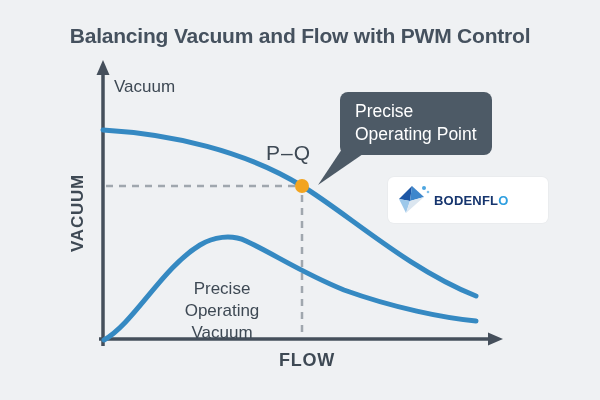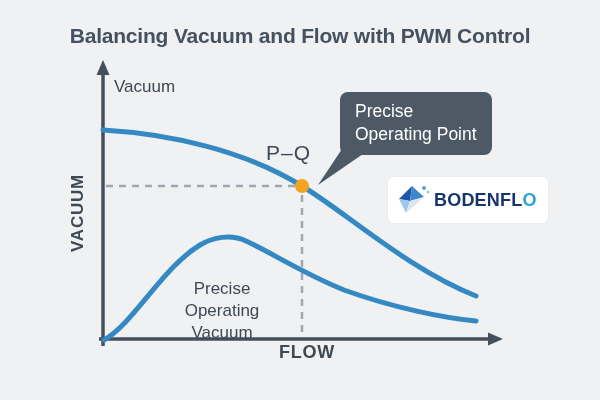--- a/index.html
+++ b/index.html
@@ -20,41 +20,41 @@
   svg.chart { position: absolute; top: 0; left: 0; }
   .lbl { position: absolute; color: #3e4954; }
   .max-cap { top: 76px; left: 114px; font-size: 17px; line-height: 22px; }
   .pq { top: 141px; left: 266px; font-size: 21px; letter-spacing: 1px; }
   .vacuum {
     top: 203px; left: 30px; width: 96px; text-align: center;
     font-size: 17px; font-weight: 600; letter-spacing: 0.8px;
     transform: rotate(-90deg); transform-origin: center;
   }
   .flow {
-    top: 342px; left: 207px; width: 200px; text-align: center;
+    top: 350px; left: 207px; width: 200px; text-align: center;
     font-size: 18px; font-weight: 600; letter-spacing: 0.8px;
   }
   .lower-point {
     top: 278px; left: 152px; width: 140px; text-align: center;
     font-size: 17px; line-height: 22px;
   }
   .callout {
     position: absolute; top: 92px; left: 340px;
     background: #4d5a66; color: #ffffff;
     border-radius: 8px; padding: 8px 15px 9px 15px;
     font-size: 17.5px; line-height: 23px; font-weight: 500;
   }
   .logo-card {
     position: absolute; top: 177px; left: 388px;
     width: 160px; height: 46px; background: #ffffff;
     border-radius: 6px; display: flex; align-items: center;
     padding: 0 8px 0 6px; box-shadow: 0 0 0 1px rgba(0,0,0,0.02);
   }
   .logo-text {
-    font-size: 18px; font-weight: bold; letter-spacing: 0.2px;
+    font-size: 13px; font-weight: bold; letter-spacing: 0.2px;
     color: #16356e; margin-left: 4px; white-space: nowrap;
   }
   .logo-text .accent { color: #2f9fe0; }
 </style>
 </head>
 <body>
 
 <div class="stage">
 
   <div class="title">Balancing Vacuum and Flow with PWM Control</div>

